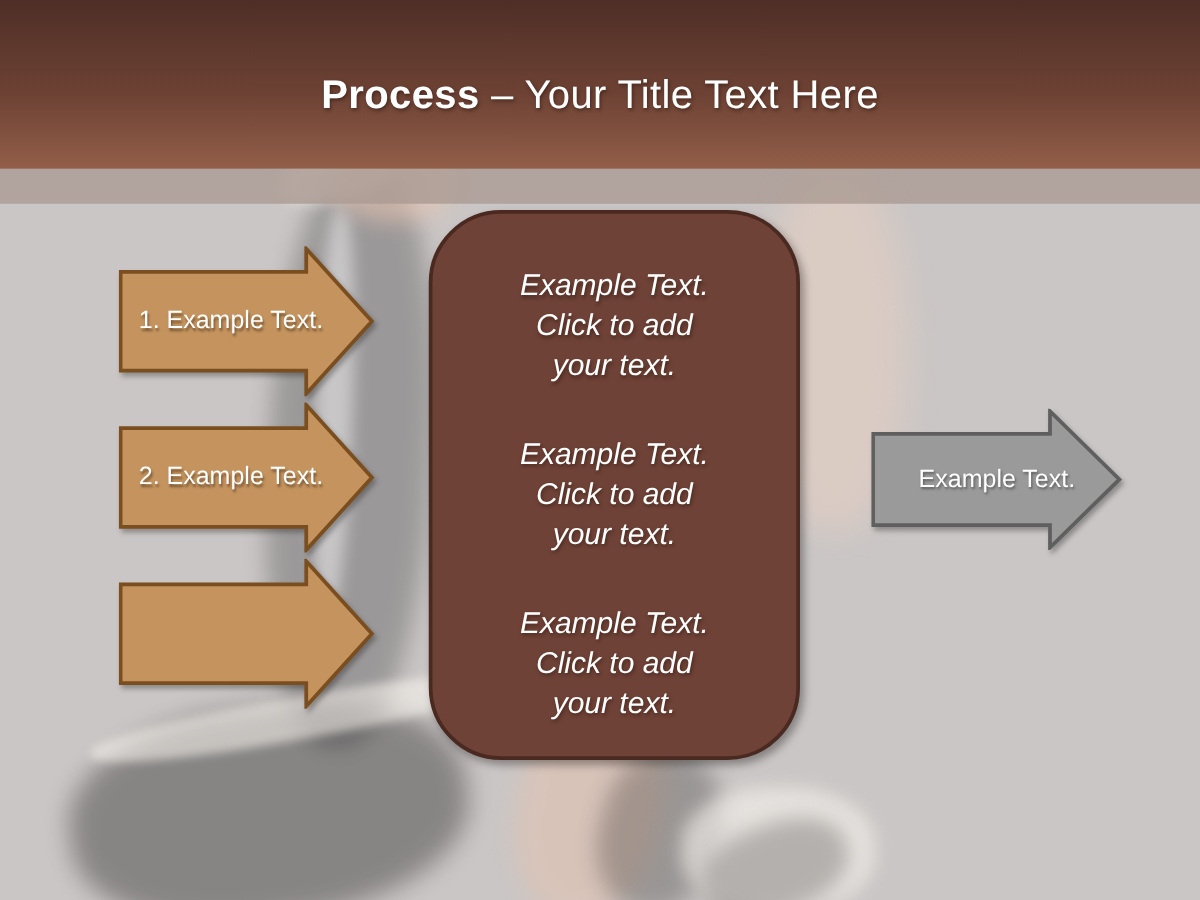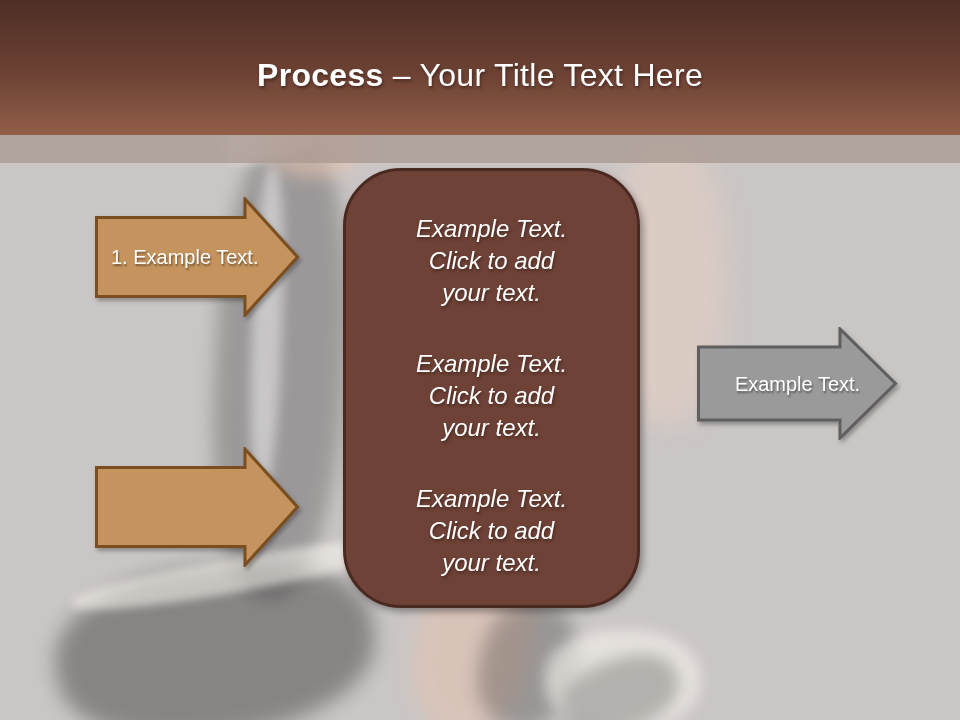--- a/index.html
+++ b/index.html
@@ -106,20 +106,26 @@
     <h1><span class="t-bold">Process</span><span class="t-rest"> – Your Title Text Here</span></h1>
   </header>
   <div class="subheader-band"></div>
 
   <div class="arrow arrow-step arrow-1">
     <svg width="205" height="120" viewBox="0 0 205 120">
       <polygon points="1.5,20.5 150,20.5 150,2 202.5,60 150,118 150,99.5 1.5,99.5"></polygon>
     </svg>
     <span class="arrow-label">1. Example Text.</span>
   </div>
+  <div class="arrow arrow-step arrow-2">
+    <svg width="205" height="120" viewBox="0 0 205 120">
+      <polygon points="1.5,20.5 150,20.5 150,2 202.5,60 150,118 150,99.5 1.5,99.5"></polygon>
+    </svg>
+    <span class="arrow-label">2. Example Text.</span>
+  </div>
   <div class="arrow arrow-step arrow-3">
     <svg width="205" height="120" viewBox="0 0 205 120">
       <polygon points="1.5,20.5 150,20.5 150,2 202.5,60 150,118 150,99.5 1.5,99.5"></polygon>
     </svg>
   </div>
 
   <div class="center-box">
     <p>Example Text.
 Click  to add
 your text.</p>

